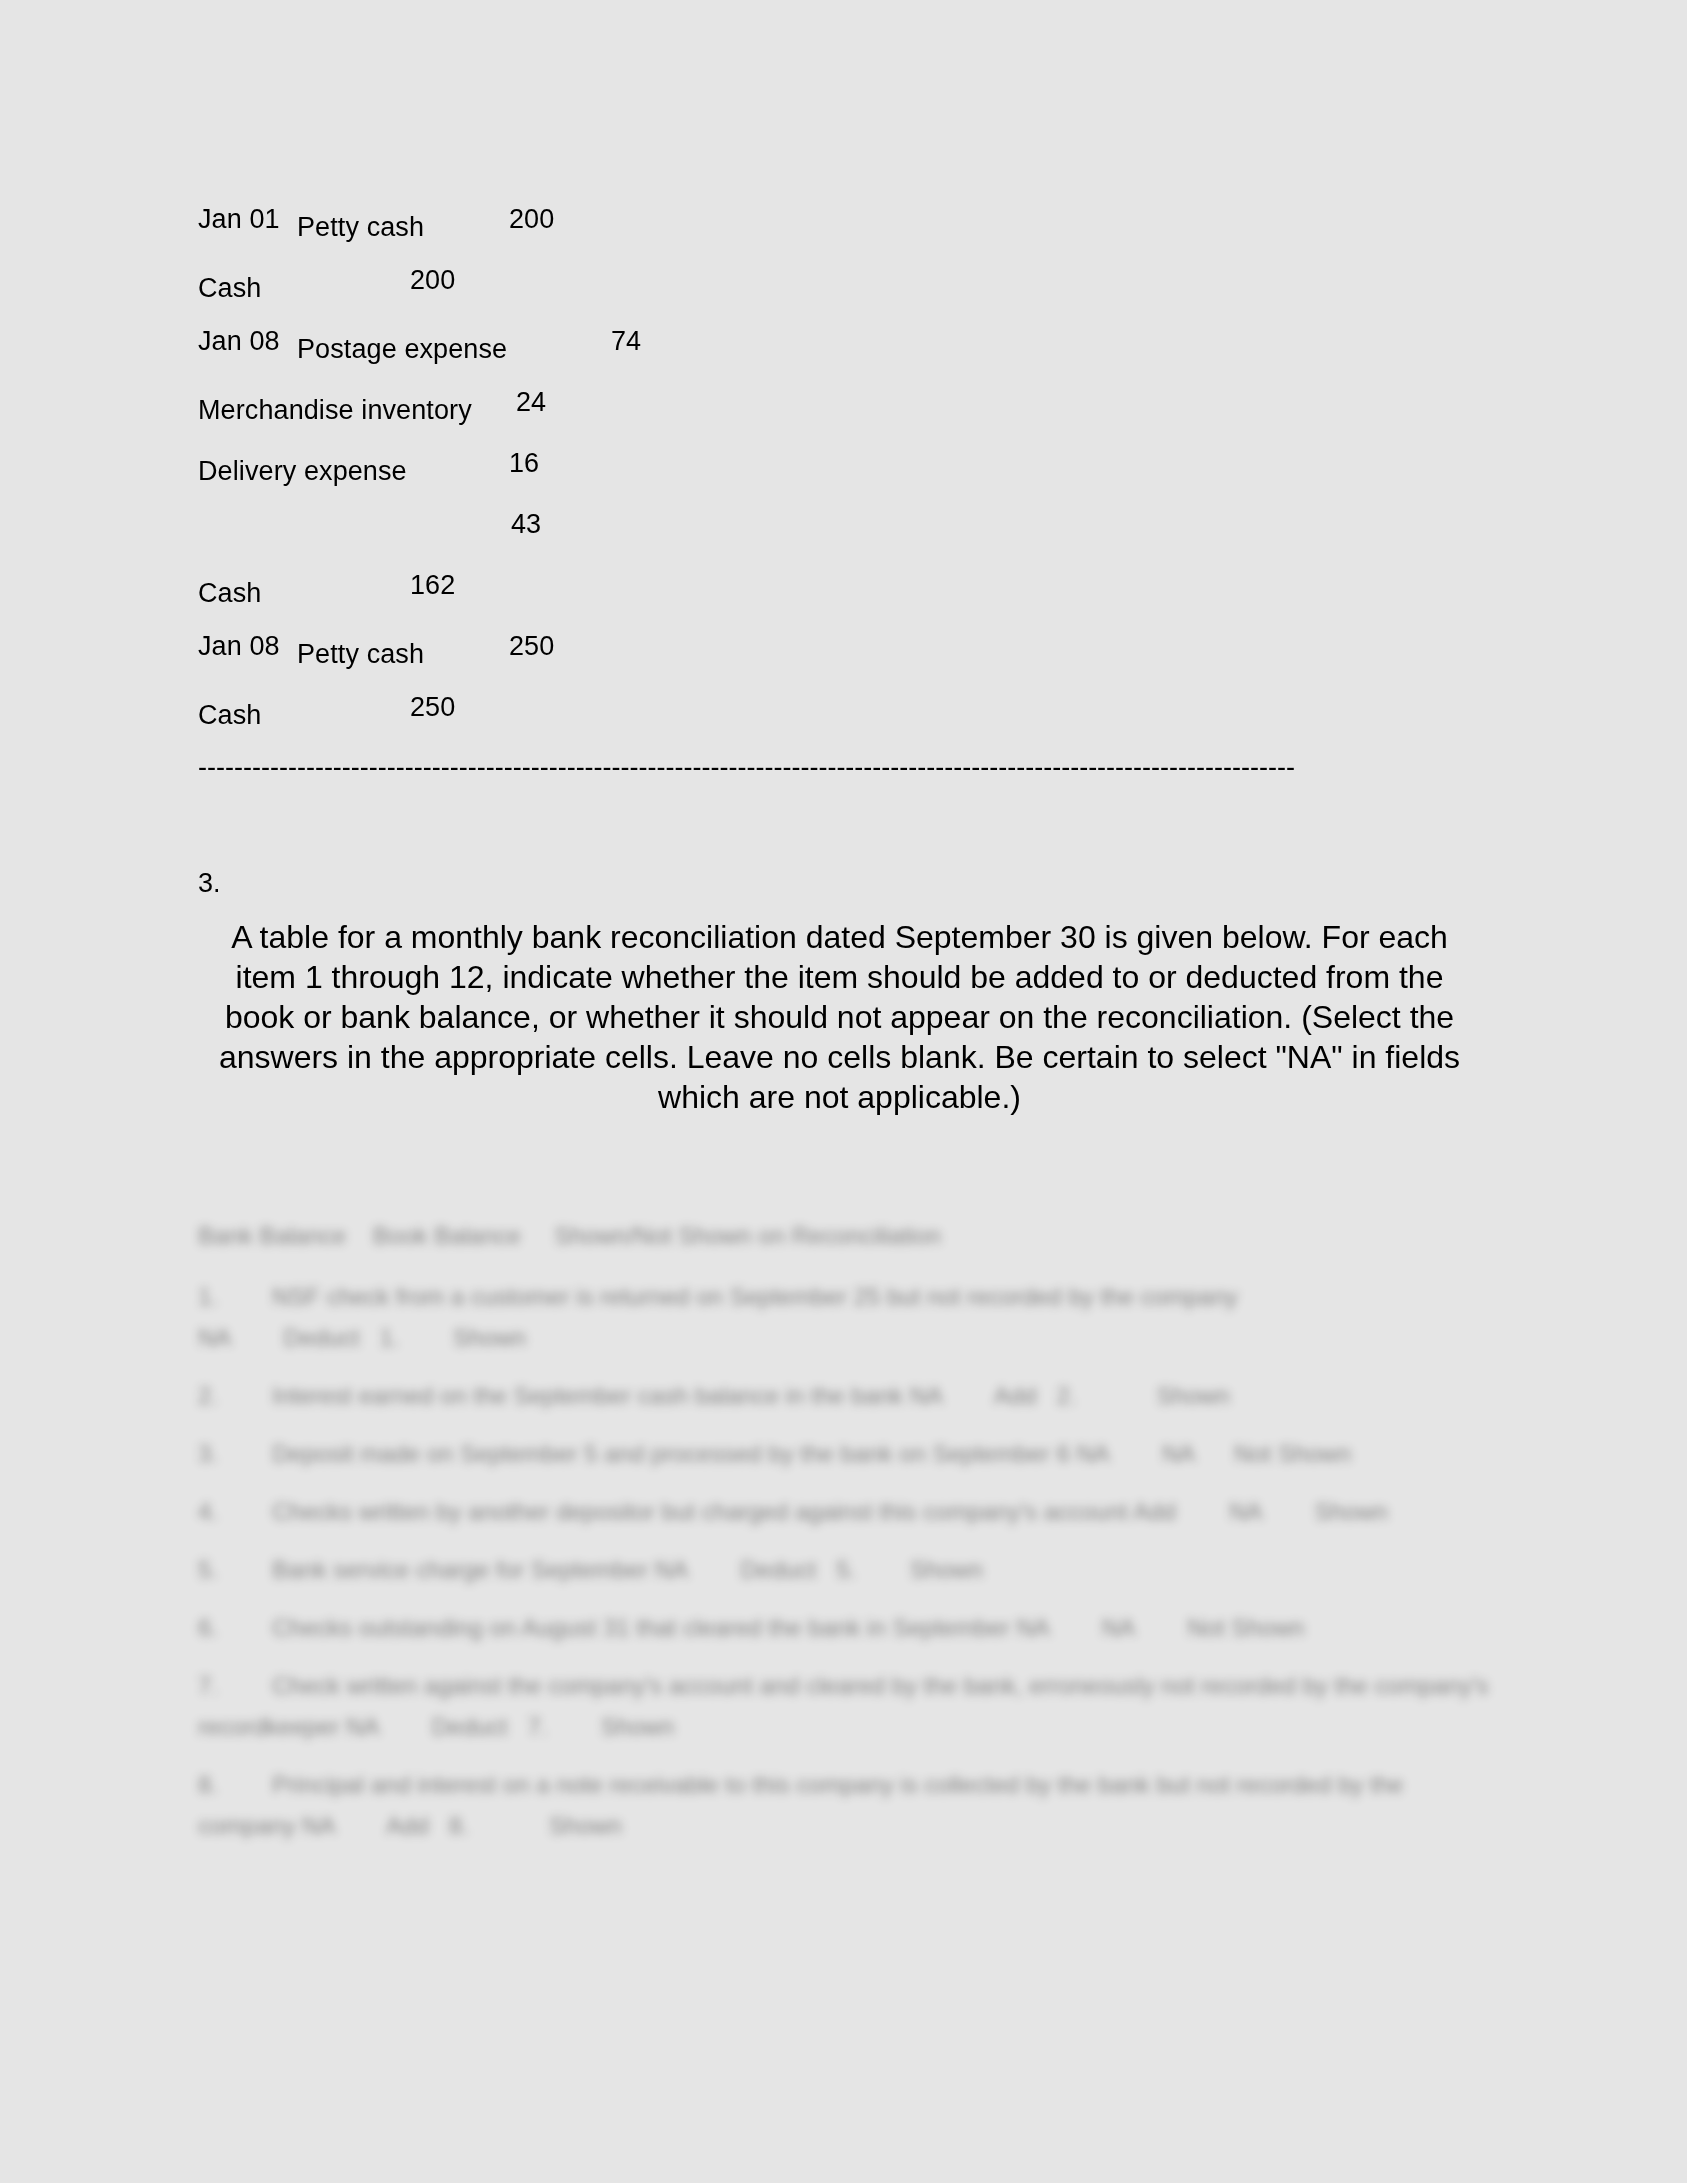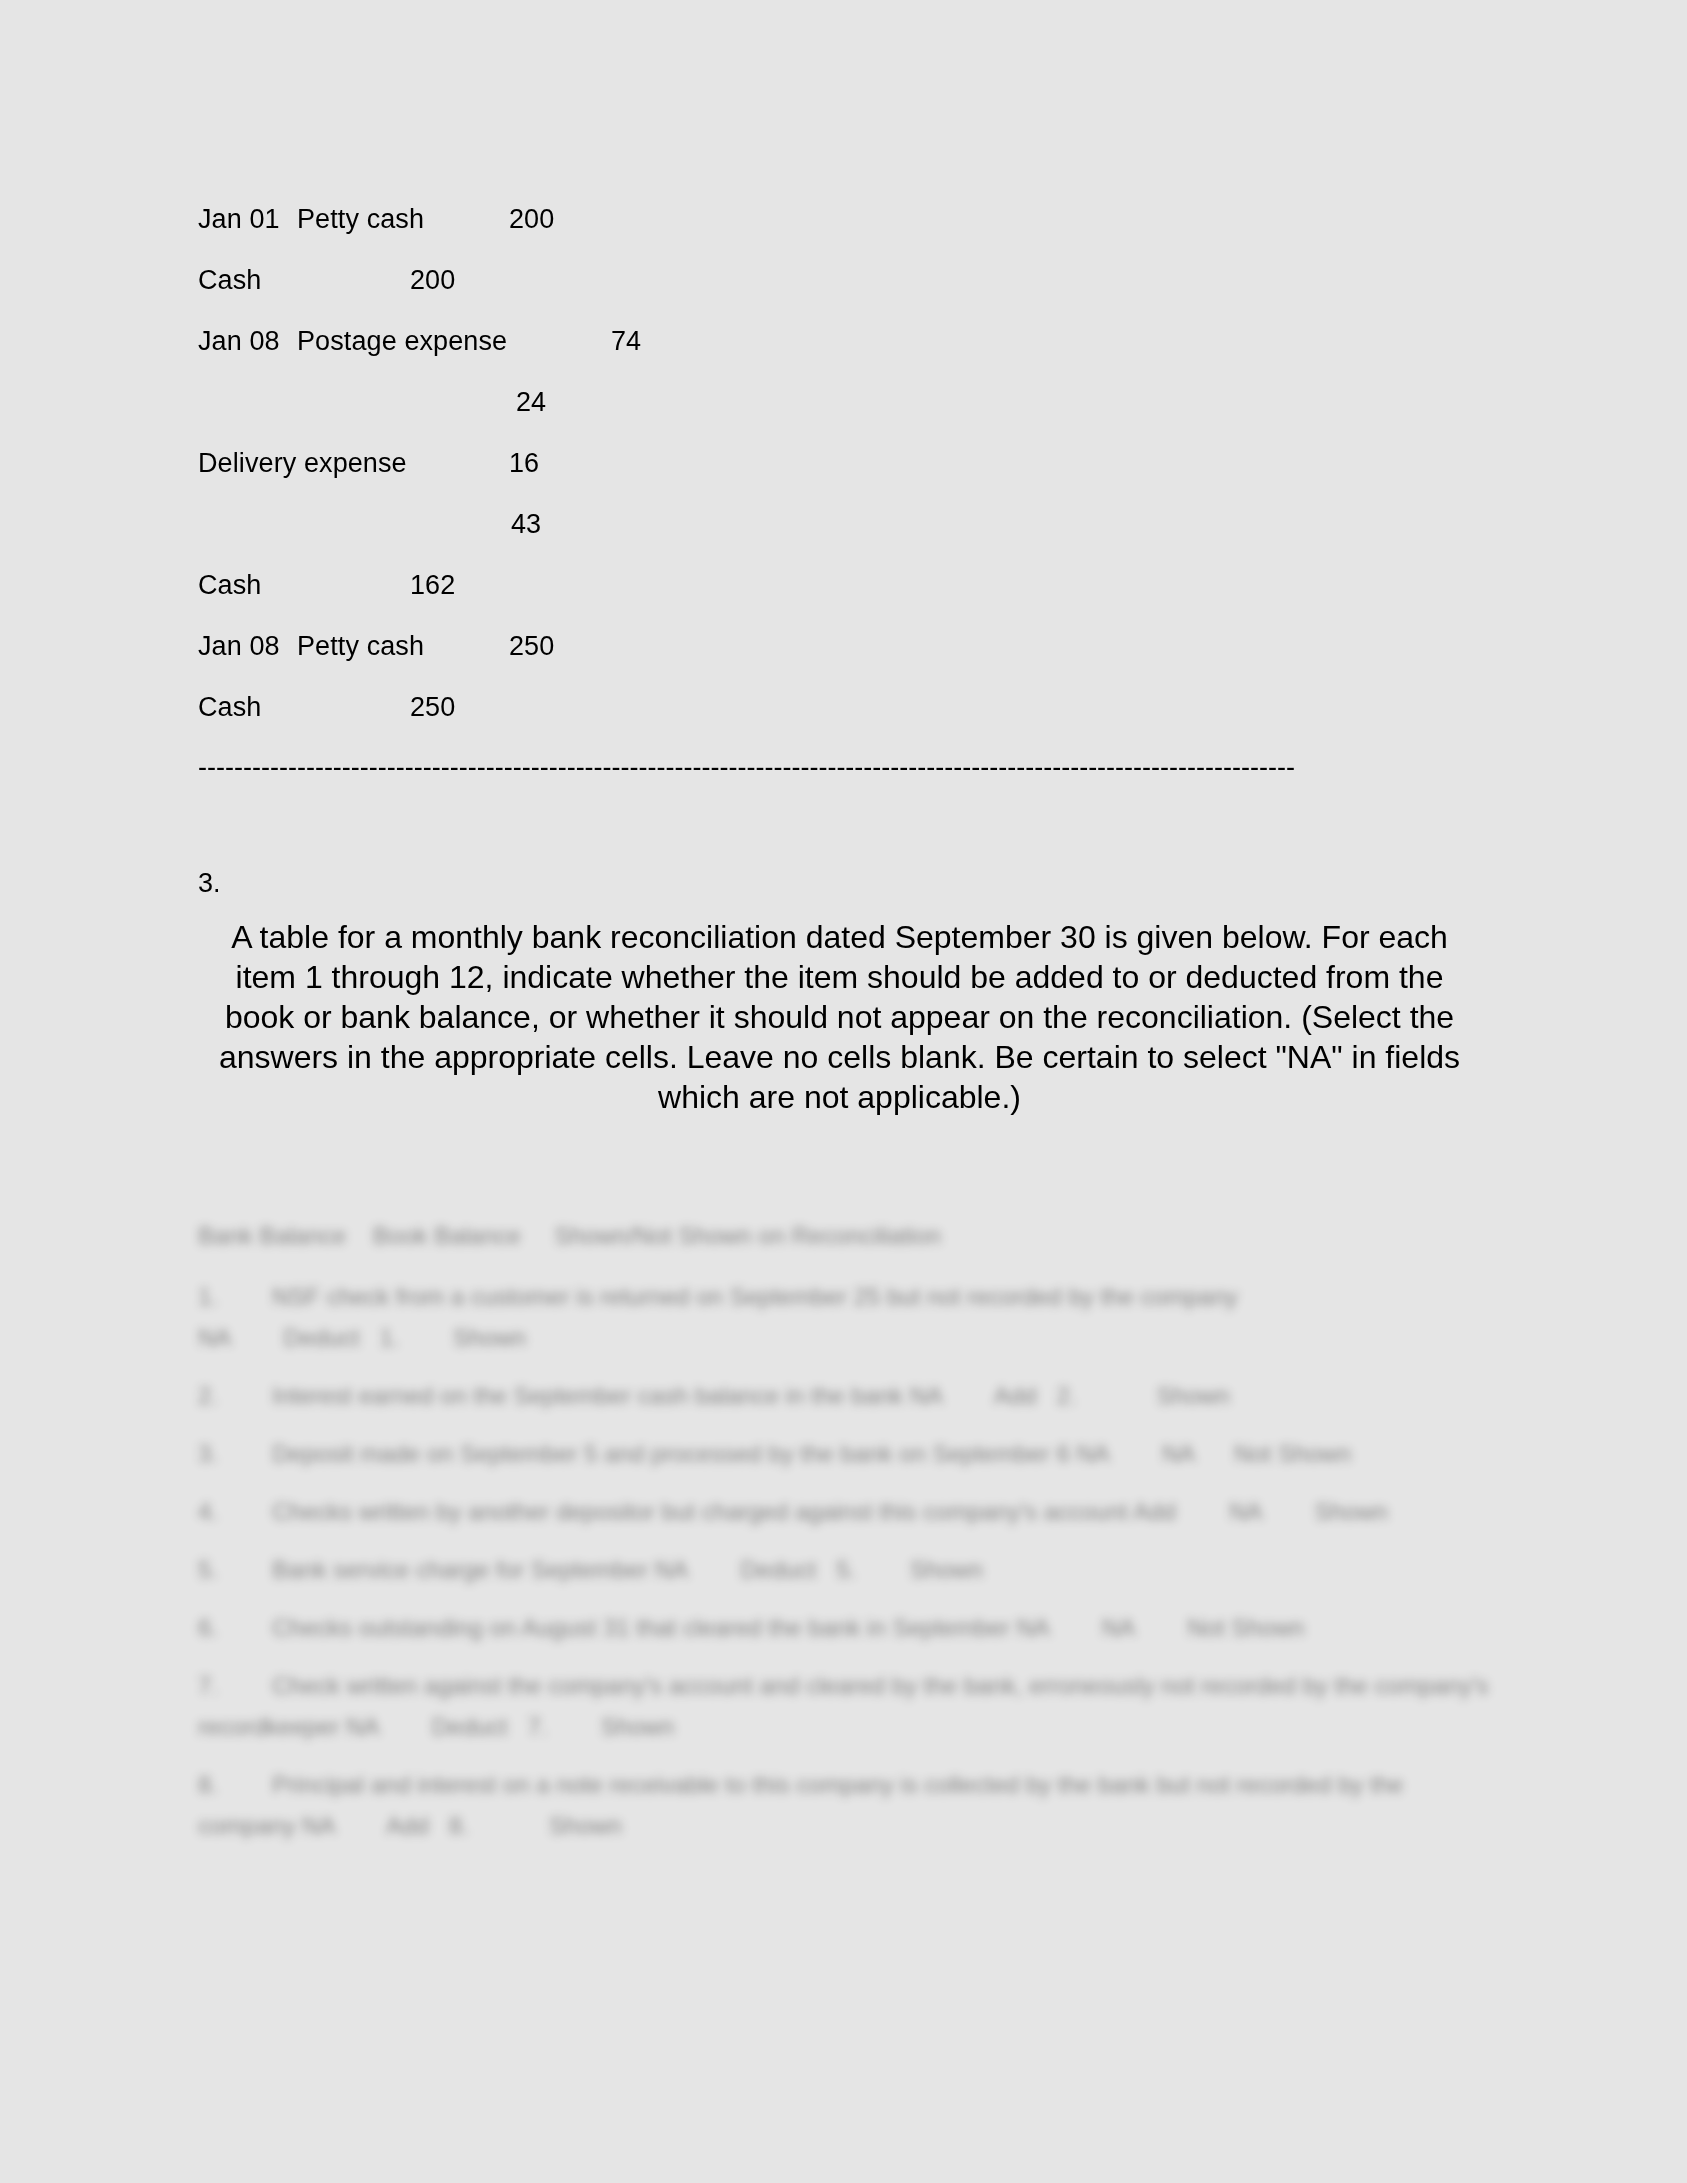--- a/index.html
+++ b/index.html
@@ -40,21 +40,21 @@
     white-space: pre;
     letter-spacing: 0.1px;
   }
   .j-date {
     position: absolute;
     left: 0;
     top: 0;
   }
   .j-account {
     position: absolute;
-    top: 0;
+    top: 8px;
   }
   .j-account.indent-date  { left: 99px; }
   .j-account.indent-plain { left: 0px; }
   .j-amount {
     position: absolute;
     top: 0;
   }
 
   
   .divider-wrap {
@@ -125,21 +125,21 @@
 </head>
 <body>
 
 <div class="page">
   <div class="content">
 
     <div class="journal-block" id="journal-block">
         <div class="journal-line"><span class="j-date">Jan 01</span><span class="j-account indent-date" style="left: 99px;">Petty cash</span><span class="j-amount" style="left: 311px;">200</span></div>
         <div class="journal-line"><span class="j-account indent-plain" style="left: 0px;">Cash</span><span class="j-amount" style="left: 212px;">200</span></div>
         <div class="journal-line"><span class="j-date">Jan 08</span><span class="j-account indent-date" style="left: 99px; text-align: center;">Postage expense</span><span class="j-amount" style="left: 413px;">74</span></div>
-        <div class="journal-line"><span class="j-amount" style="left: 318px;">24</span></div>
+        <div class="journal-line"><span class="j-account indent-plain" style="left: 0px;">Merchandise inventory</span><span class="j-amount" style="left: 318px;">24</span></div>
         <div class="journal-line"><span class="j-account indent-plain" style="left: 0px;">Delivery expense</span><span class="j-amount" style="left: 311px;">16</span></div>
         <div class="journal-line"><span class="j-amount" style="left: 313px;">43</span></div>
         <div class="journal-line"><span class="j-account indent-plain" style="left: 0px;">Cash</span><span class="j-amount" style="left: 212px;">162</span></div>
         <div class="journal-line"><span class="j-date">Jan 08</span><span class="j-account indent-date" style="left: 99px;">Petty cash</span><span class="j-amount" style="left: 311px;">250</span></div>
         <div class="journal-line"><span class="j-account indent-plain" style="left: 0px;">Cash</span><span class="j-amount" style="left: 212px;">250</span></div>
       </div>
 
     <div class="divider-wrap">
       <span class="divider">--------------------------------------------------------------------------------------------------------------------------</span>
     </div>

